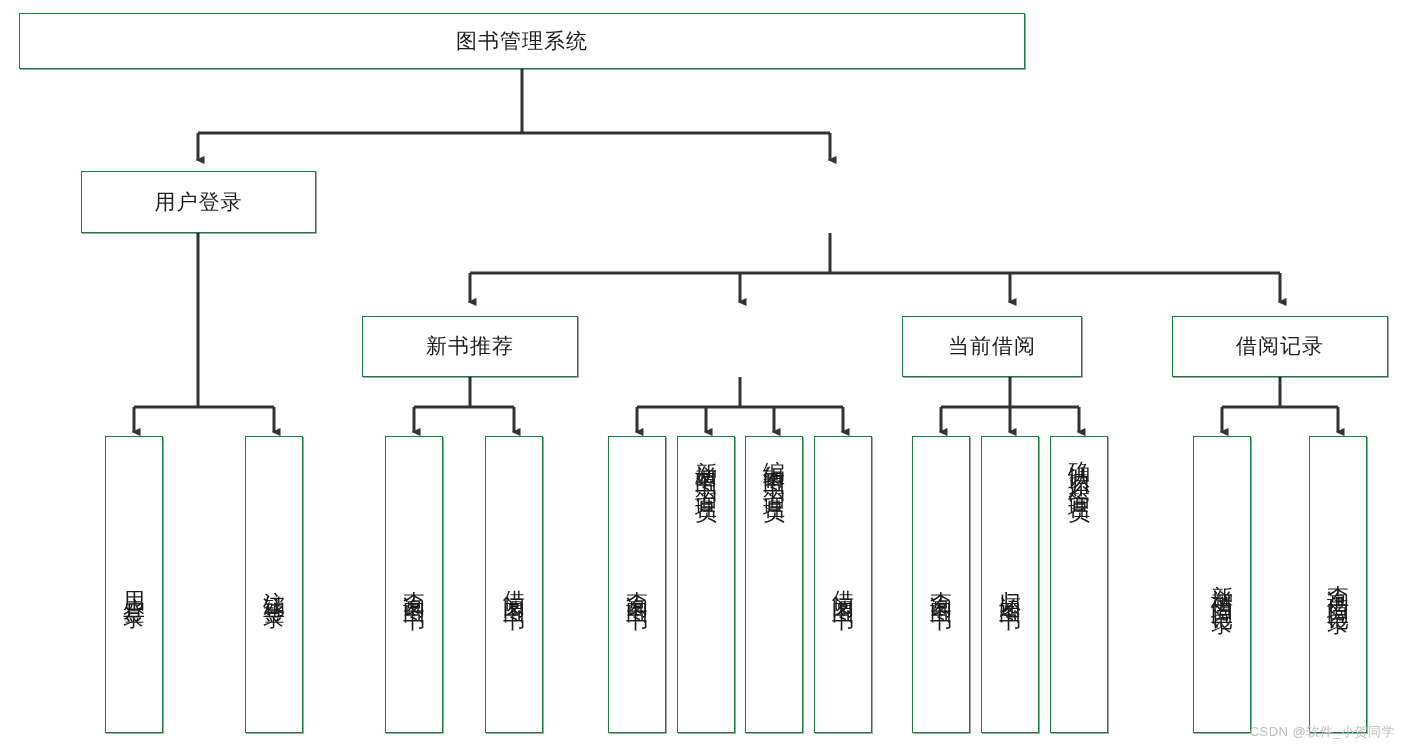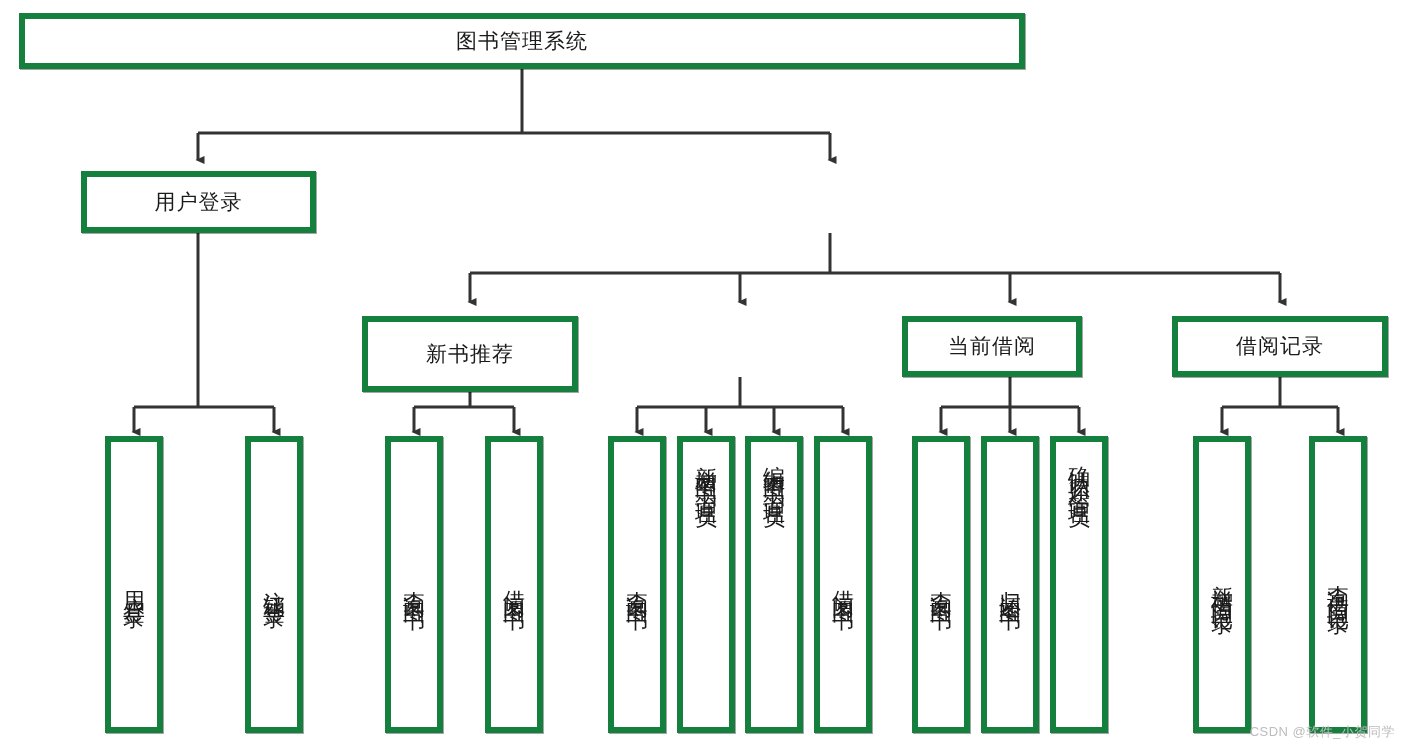--- a/index.html
+++ b/index.html
@@ -10,21 +10,21 @@
     overflow:hidden;
     position:relative;
   }
   #diagram{position:absolute;left:0;top:0;width:1405px;height:747px;}
   #svg-edges{position:absolute;left:0;top:0;width:1405px;height:747px;pointer-events:none;}
 
   .node{
     position:absolute;
     box-sizing:border-box;
     background:#ffffff;
-    border:6px solid #15803d;
+    border:1px solid #15803d;
     box-shadow:1px 1px 0 rgba(0,0,0,0.35);
     display:flex;
     align-items:center;
     justify-content:center;
     color:#1b1b1b;
   }
   .node .label{
     font-size:21px;
     line-height:1.15;
     letter-spacing:1px;
@@ -119,21 +119,21 @@
   </svg>
 
   <div class="node" style="left:19px;top:13px;width:1006px;height:56px;">
     <span class="label">图书管理系统</span>
   </div>
 
   <div class="node" style="left:81px;top:171px;width:235px;height:62px;">
     <span class="label">用户登录</span>
   </div>
 
-  <div class="node" style="left:362px;top:316px;width:216px;height:76px;">
+  <div class="node" style="left:362px;top:316px;width:216px;height:61px;">
     <span class="label">新书推荐</span>
   </div>
   <div class="node" style="left:902px;top:316px;width:180px;height:61px;">
     <span class="label">当前借阅</span>
   </div>
   <div class="node" style="left:1172px;top:316px;width:216px;height:61px;">
     <span class="label">借阅记录</span>
   </div>
 
   <div class="node vertical centered" style="left:105px;top:436px;width:58px;height:297px;">

